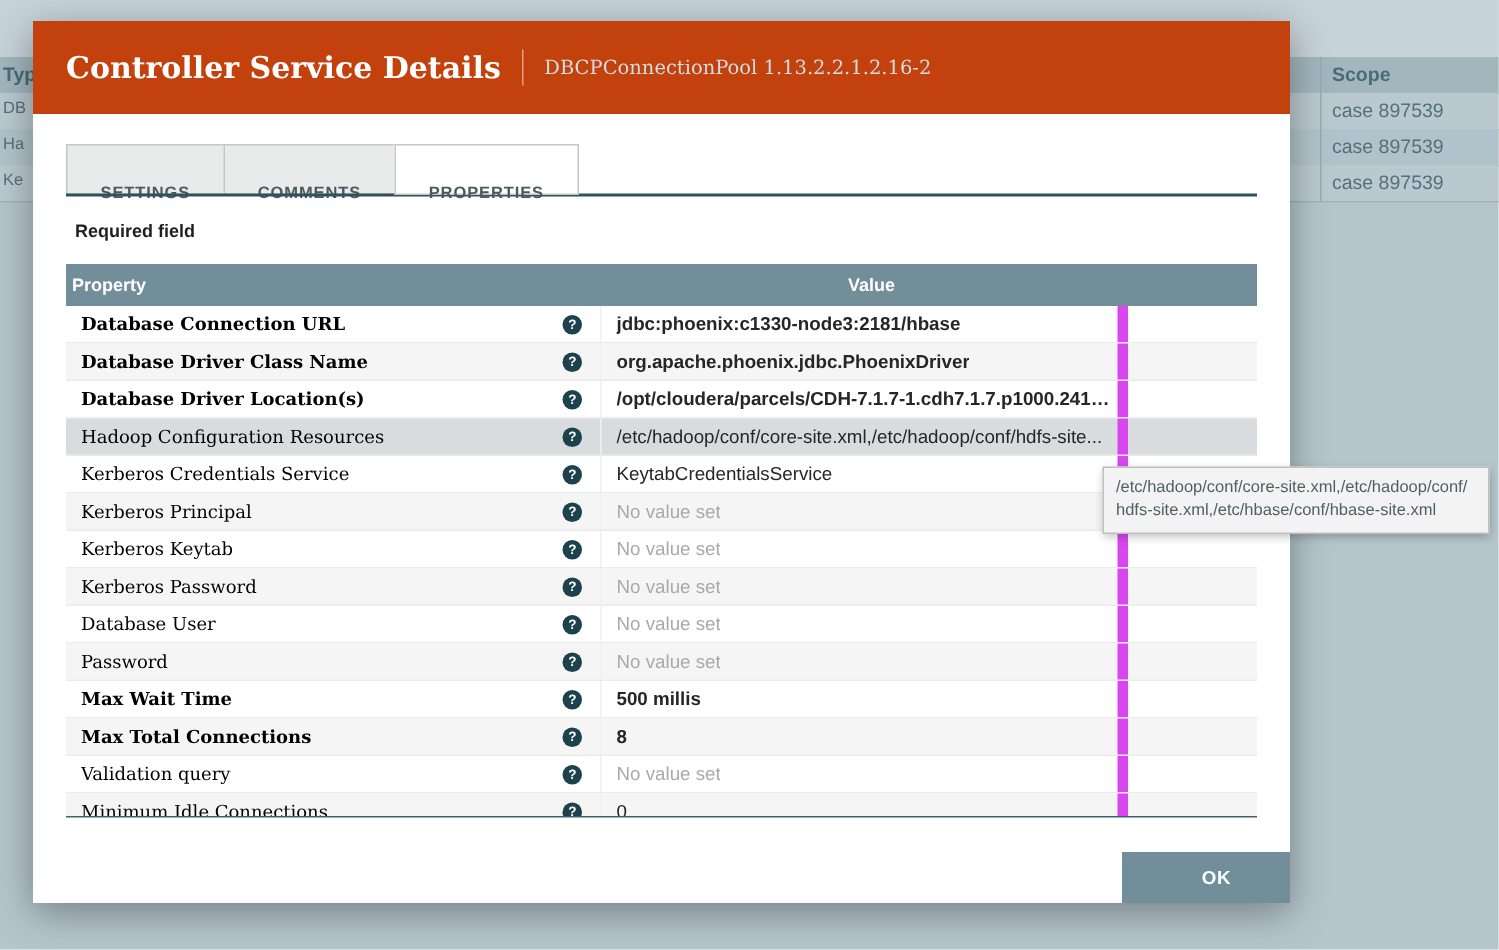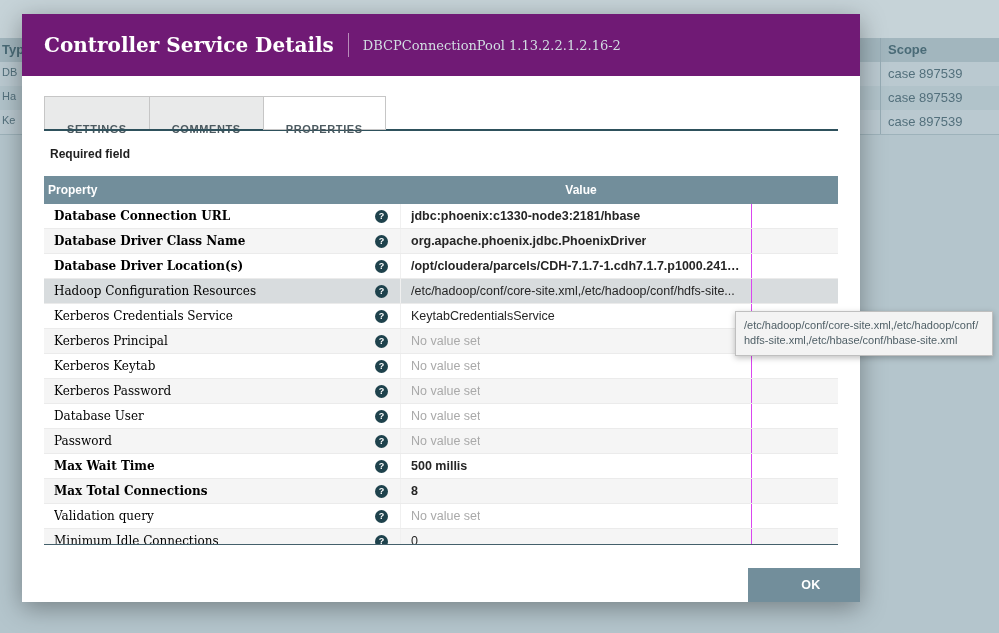--- a/index.html
+++ b/index.html
@@ -19,21 +19,21 @@
   .bg-row{position:absolute;left:0;width:999px;height:24px;border-bottom:1px solid #9db2ba;}
   .bg-row.bg-a{background:#bac9d0;}
   .bg-row.bg-b{background:#b1c3ca;}
   .bg-row .t{position:absolute;left:2px;top:4px;font-size:11px;color:#53707c;}
   .bg-row .s{position:absolute;left:888px;top:4px;font-size:13px;color:#53707c;}
   .bg-colline{position:absolute;left:880px;top:38px;width:1px;height:96px;background:#96abb4;}
 
   
   .modal{position:absolute;left:22px;top:14px;width:838px;height:588px;background:#ffffff;
     box-shadow:0 6px 24px rgba(0,0,0,0.35);z-index:10;}
-  .modal-header{height:62px;background:#701a75;display:flex;align-items:center;padding-left:22px;}
+  .modal-header{height:62px;background:#c2410c;display:flex;align-items:center;padding-left:22px;}
   .title{font-family:"DejaVu Serif",serif;font-size:20px;font-weight:bold;color:#ffffff;}
   .title-divider{width:1px;height:24px;background:rgba(255,255,255,0.5);margin:0 14px;}
   .subtitle{font-family:"DejaVu Serif",serif;font-size:13px;color:#d2dde2;}
 
   
   .tabs{position:absolute;left:22px;top:82px;display:flex;}
   .tab{height:33px;line-height:33px;padding:16px 22px;font-size:11px;font-weight:bold;
     letter-spacing:0.6px;color:#4c5a60;background:#e9eaea;border:1px solid #c6c6c6;
     border-right:none;box-sizing:border-box;cursor:pointer;}
   .tab:last-child{border-right:1px solid #c6c6c6;}
@@ -56,21 +56,21 @@
   .trow.hover{background:#d8dcde;}
   .cell-prop{width:356px;padding-left:10px;box-sizing:border-box;display:flex;
     align-items:center;height:100%;}
   .pname{flex:1;font-family:"DejaVu Serif",serif;font-size:12px;color:#000000;
     white-space:nowrap;overflow:hidden;}
   .trow.req .pname{font-weight:bold;}
   .help{width:13px;height:13px;border-radius:50%;background:#1e424c;color:#ffffff;
     font-size:9px;font-weight:bold;line-height:13px;text-align:center;margin-right:12px;
     flex:0 0 13px;cursor:pointer;}
   .cell-val{width:352px;padding-left:10px;box-sizing:border-box;border-left:1px solid #f0f0f0;
-    border-right:1px solid #d946ef;height:100%;display:flex;align-items:center;}
+    border-right:7px solid #d946ef;height:100%;display:flex;align-items:center;}
   .vtext{font-size:12.5px;color:#262626;white-space:nowrap;overflow:hidden;
     text-overflow:ellipsis;max-width:330px;}
   .trow.req .vtext{font-weight:bold;}
   .trow.noval .vtext{color:#a9a9a9;}
   .cell-fill{flex:1;height:100%;}
 
   
   .ok-btn{position:absolute;right:0;bottom:0;width:112px;height:34px;background:#728e9b;
     color:#ffffff;font-family:"Liberation Sans",sans-serif;font-size:12.5px;font-weight:bold;
     letter-spacing:0.5px;border:none;cursor:pointer;padding-left:20px;}

